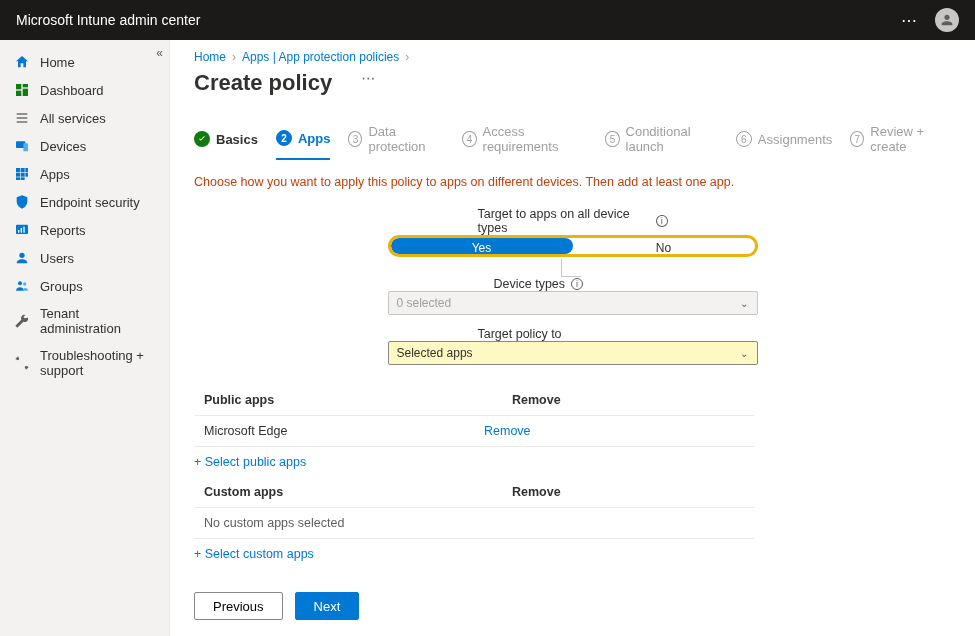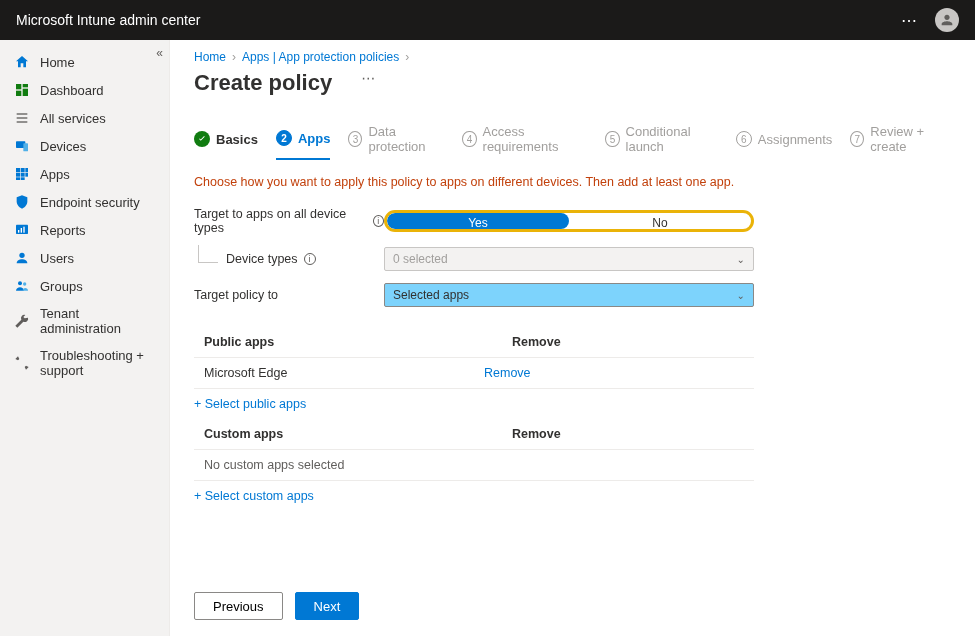--- a/index.html
+++ b/index.html
@@ -32,31 +32,31 @@
 .wiz-step { display: flex; align-items: center; gap: 6px; padding-bottom: 6px; color: #a19f9d; cursor: pointer; }
 .wiz-step.active { color: #0078d4; border-bottom: 2px solid #0078d4; font-weight: 600; }
 .wiz-step.done { color: #323130; font-weight: 600; }
 .wiz-num { width: 16px; height: 16px; border: 1px solid #a19f9d; border-radius: 50%; display: inline-flex; align-items: center; justify-content: center; font-size: 10px; }
 .wiz-step.active .wiz-num { background: #0078d4; border-color: #0078d4; color: #fff; }
 .wiz-check { width: 16px; height: 16px; background: #107c10; border-radius: 50%; display: inline-flex; align-items: center; justify-content: center; }
 .wiz-check svg { width: 10px; height: 10px; fill: #fff; }
 
 .desc { font-size: 12.5px; color: #c2410c; margin-bottom: 18px; }
 
-.form-row { display: flex; align-items: center; margin-bottom: 12px; }
+.form-row { display: flex; align-items: center; margin-bottom: 12px; flex-direction: column; }
 .form-label { width: 190px; font-size: 12.5px; color: #323130; display: flex; align-items: center; gap: 6px; }
 .info-icon { width: 12px; height: 12px; border: 1px solid #605e5c; border-radius: 50%; display: inline-flex; align-items: center; justify-content: center; font-size: 9px; color: #605e5c; cursor: pointer; }
 .indent-line { border-left: 1px solid #c8c6c4; border-bottom: 1px solid #c8c6c4; width: 20px; height: 18px; margin-left: 4px; margin-right: 8px; margin-top: -10px; }
 .form-row.indented .form-label { width: auto; }
 
 .toggle-pill { display: flex; border: 3px solid #eab308; border-radius: 14px; overflow: hidden; height: 22px; width: 370px; }
 .toggle-opt { flex: 1; text-align: center; font-size: 12px; line-height: 20px; cursor: pointer; }
 .toggle-opt.selected { background: #0078d4; color: #fff; border-radius: 12px; }
 
-.dropdown { border: 1px solid #8a8886; border-radius: 2px; height: 24px; width: 370px; display: flex; align-items: center; justify-content: space-between; padding: 0 8px; font-size: 12px; background: #7dd3fc; cursor: pointer; }
+.dropdown { border: 1px solid #8a8886; border-radius: 2px; height: 24px; width: 370px; display: flex; align-items: center; justify-content: space-between; padding: 0 8px; font-size: 12px; background: #fef9c3; cursor: pointer; }
 .dropdown.disabled { background: #f3f2f1; color: #a19f9d; border-color: #c8c6c4; cursor: default; }
 .chevron { font-size: 10px; color: #605e5c; }
 
 .apps-table { margin-top: 8px; width: 560px; }
 .tbl-head { display: flex; font-weight: 600; font-size: 12.5px; padding: 8px 10px; border-bottom: 1px solid #edebe9; gap: 28px; }
 .tbl-row { display: flex; font-size: 12.5px; padding: 8px 10px; border-bottom: 1px solid #edebe9; }
 .col1 { width: 280px; }
 .col2 { flex: 1; }
 .link { color: #0078d4; cursor: pointer; }
 .add-link { color: #0078d4; font-size: 12.5px; cursor: pointer; padding: 8px 0; display: inline-block; }

